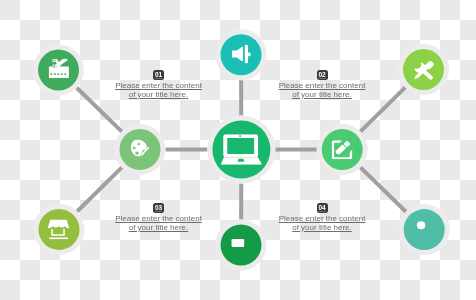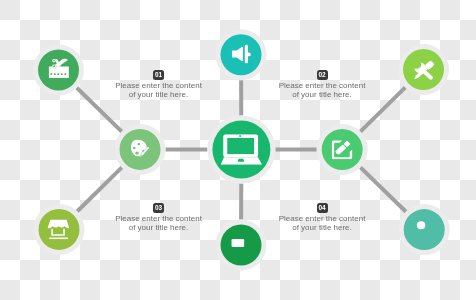--- a/index.html
+++ b/index.html
@@ -6,21 +6,21 @@
   body{width:476px;height:300px;overflow:hidden;font-family:"Liberation Sans",sans-serif;}
   #stage{position:relative;width:476px;height:300px;
     background-image:
       linear-gradient(45deg,#e9e9e9 25%,transparent 25%,transparent 75%,#e9e9e9 75%),
       linear-gradient(45deg,#e9e9e9 25%,transparent 25%,transparent 75%,#e9e9e9 75%);
     background-size:40px 40px;
     background-position:20px 0,0 20px;
     background-color:#ffffff;
   }
   svg.layer{position:absolute;left:0;top:0;width:476px;height:300px;}
-  .lbl{position:absolute;text-align:center;color:#6d6d6d;font-size:8px;line-height:8.6px;width:120px;}
+  .lbl{position:absolute;text-align:center;color:#6d6d6d;font-size:8px;line-height:8.6px;width:120px;text-decoration:underline;}
   .badge{display:block;margin:0 auto 2px auto;width:11px;height:10px;border-radius:2.5px;background:#3a3a3a;color:#fff;font-size:6.5px;line-height:10px;font-weight:bold;text-align:center;}
 </style>
 </head>
 <body>
 
 <div id="stage">
   <svg class="layer" viewBox="0 0 476 300">
     <g id="lines">
         <line x1="76.76500335648018" y1="87.79437136815369" x2="121.73499664351982" y2="131.60562863184632" stroke="#a0a0a0" stroke-width="4"></line>
         <line x1="241.10759397894302" y1="80.19977300949354" x2="241.25654136140932" y2="115.5003026540086" stroke="#a0a0a0" stroke-width="4"></line>

